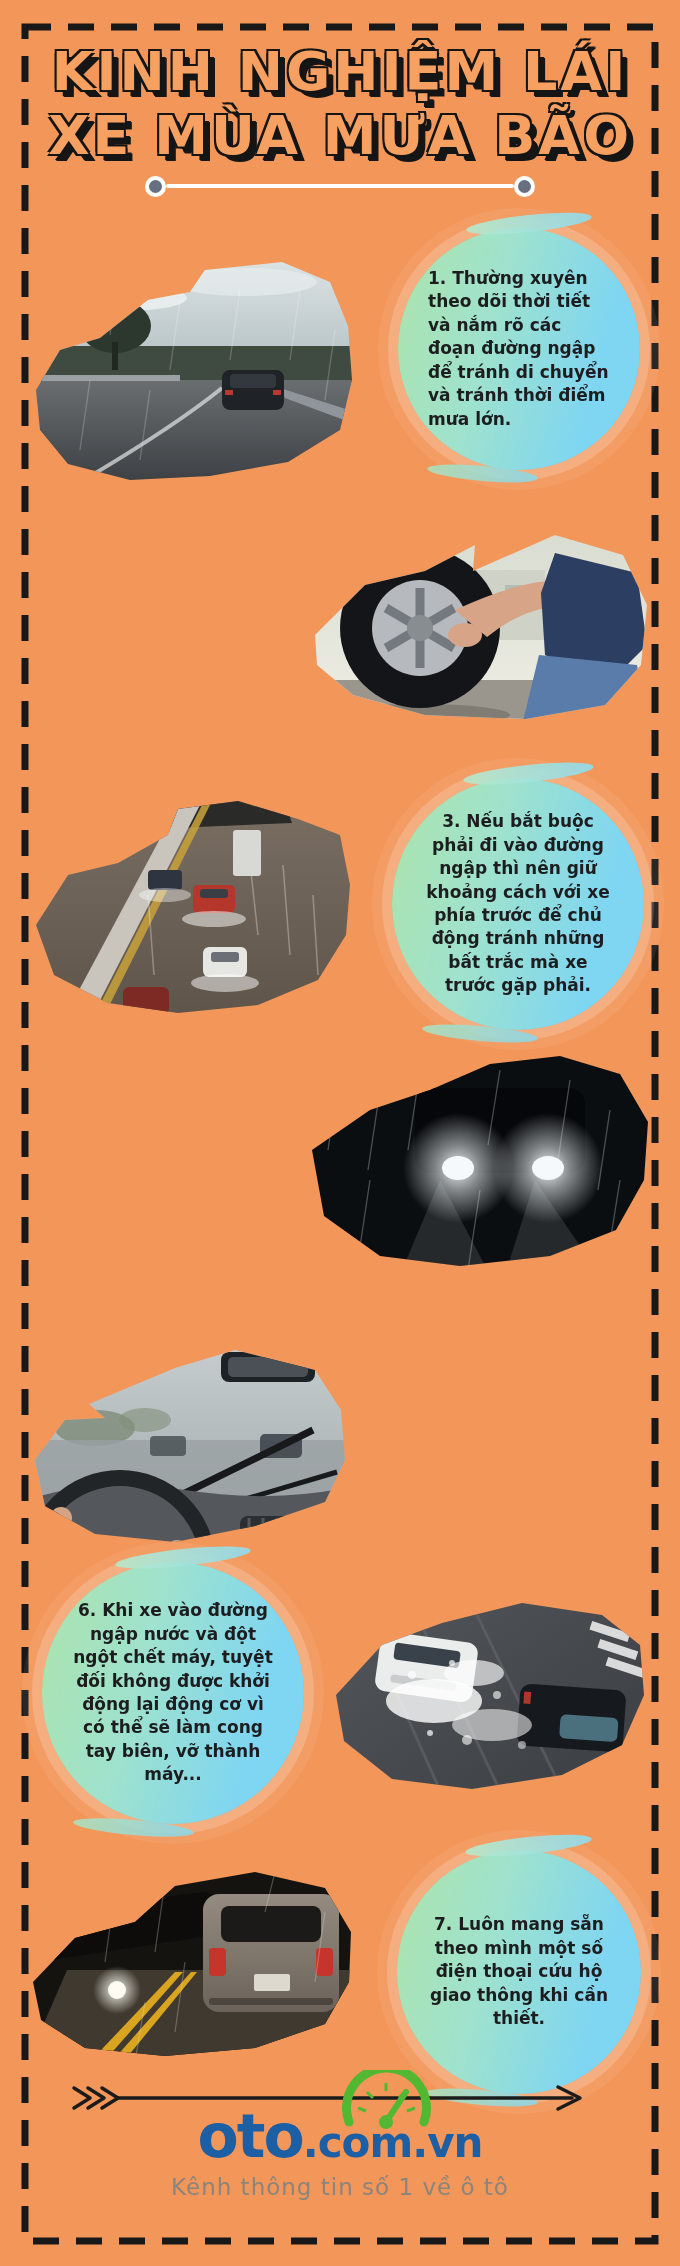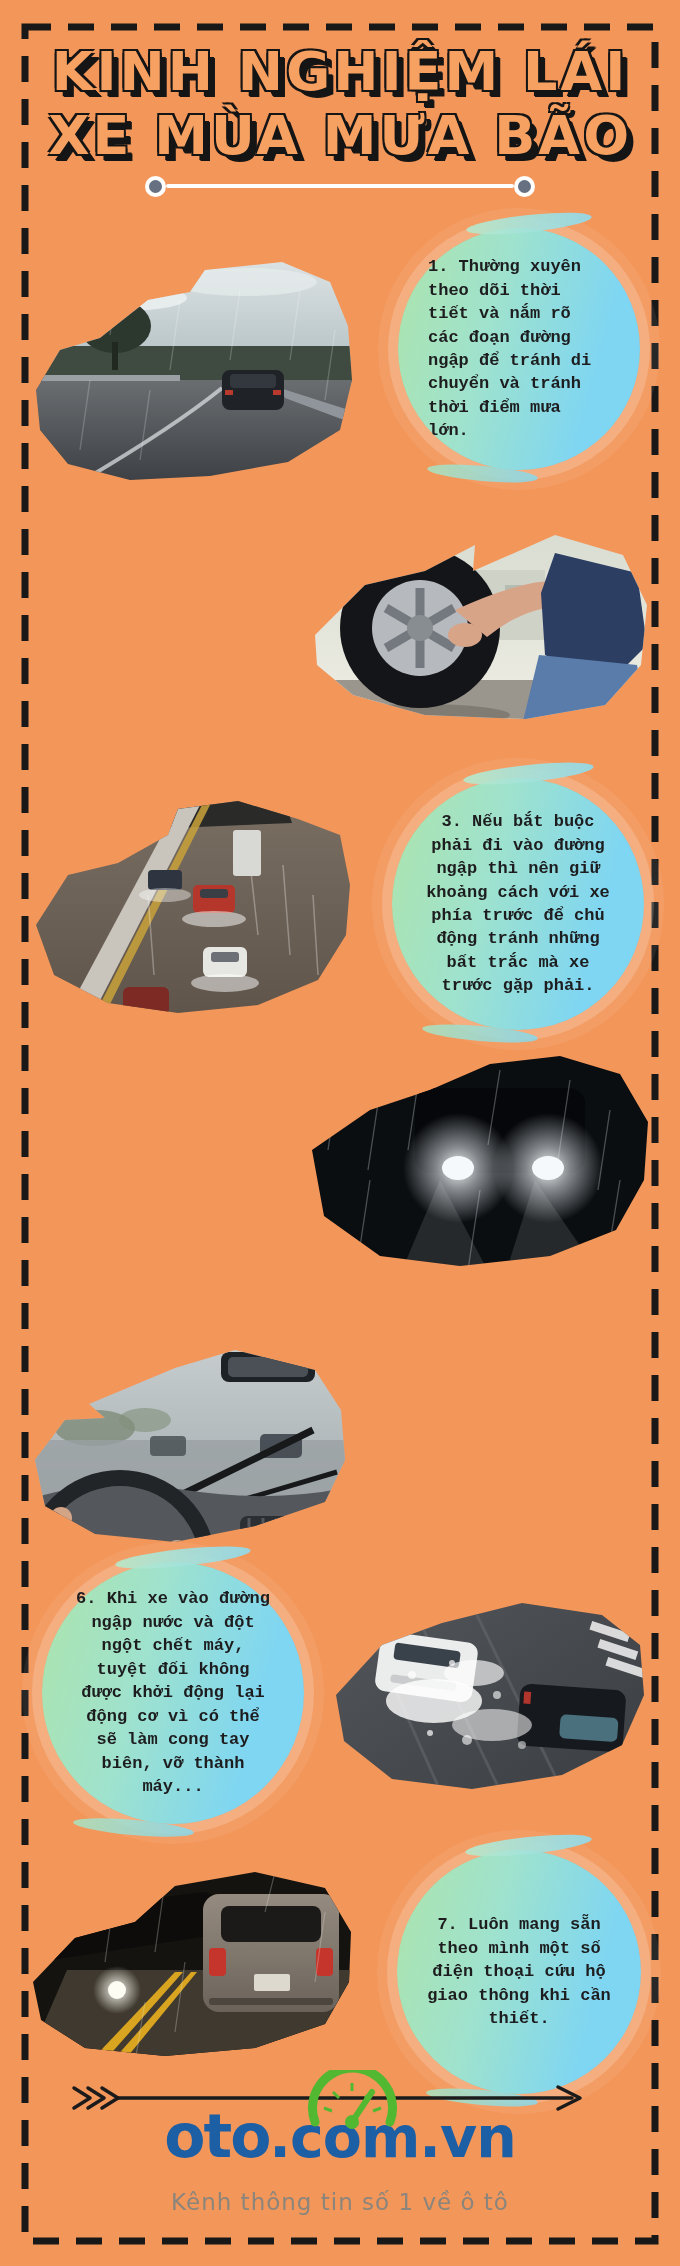--- a/index.html
+++ b/index.html
@@ -30,43 +30,42 @@
     border:4px solid #fff;flex:0 0 auto;}
   .divider .line{flex:1;height:4px;background:#fff;border-radius:2px;}
 
   
   .bubble{
     position:absolute;border-radius:50%;
     background:linear-gradient(105deg,var(--bubble-green,#ADE4AC) 0%,#9fe2cd 38%,var(--bubble-blue,#7FD6F2) 78%);
     display:flex;align-items:center;justify-content:flex-start;
     padding:30px;box-sizing:border-box;
     box-shadow:0 0 0 10px rgba(255,255,255,.18),0 0 0 20px rgba(255,255,255,.07);
-    font-family:Liberation Mono, monospace;
   }
   .bubble::before{content:"";position:absolute;top:-13px;left:28%;width:52%;height:17px;
     border-radius:50%;background:linear-gradient(90deg,#b7e8c9,#8fdcef);
     opacity:.9;transform:rotate(-6deg);}
   .bubble::after{content:"";position:absolute;bottom:-11px;left:12%;width:46%;height:15px;
     border-radius:50%;background:linear-gradient(90deg,#a9e4c0,#86d8ee);
     opacity:.85;transform:rotate(5deg);}
   .bubble p{margin:0;font-weight:bold;color:#1d1d1f;font-size:17px;line-height:1.38;
     text-align:center;}
   .bubble.align-left p{text-align:left;}
 
   .photo{position:absolute;}
   .photo svg{display:block;}
 
   
   .arrow-wrap{position:absolute;left:70px;top:2082px;width:530px;height:32px;}
   .footer{position:absolute;left:0;right:0;top:2106px;text-align:center;}
   .logo{position:relative;display:inline-flex;align-items:baseline;line-height:1;}
   .logo-oto{font-size:60px;font-weight:bold;color:var(--logo-blue,#1D5FA5);letter-spacing:-2px;}
-  .logo-domain{font-size:57px;font-weight:bold;color:var(--logo-blue,#1D5FA5);letter-spacing:-1px;}
+  .logo-domain{font-size:42px;font-weight:bold;color:var(--logo-blue,#1D5FA5);letter-spacing:-1px;}
   .gauge{position:absolute;left:136px;top:-36px;}
-  .tagline{margin-top:23px;font-size:23px;color:var(--tagline-gray,#8B857C);letter-spacing:1px;}
+  .tagline{margin-top:8px;font-size:23px;color:var(--tagline-gray,#8B857C);letter-spacing:1px;}
 </style>
 </head>
 <body>
 
 <div class="page">
 
   <svg class="border-svg" width="680" height="2266" viewBox="0 0 680 2266">
     <rect x="25" y="27" width="630" height="2214" fill="none" stroke="#181818" stroke-width="7" stroke-dasharray="26 17"></rect>
   </svg>
 

